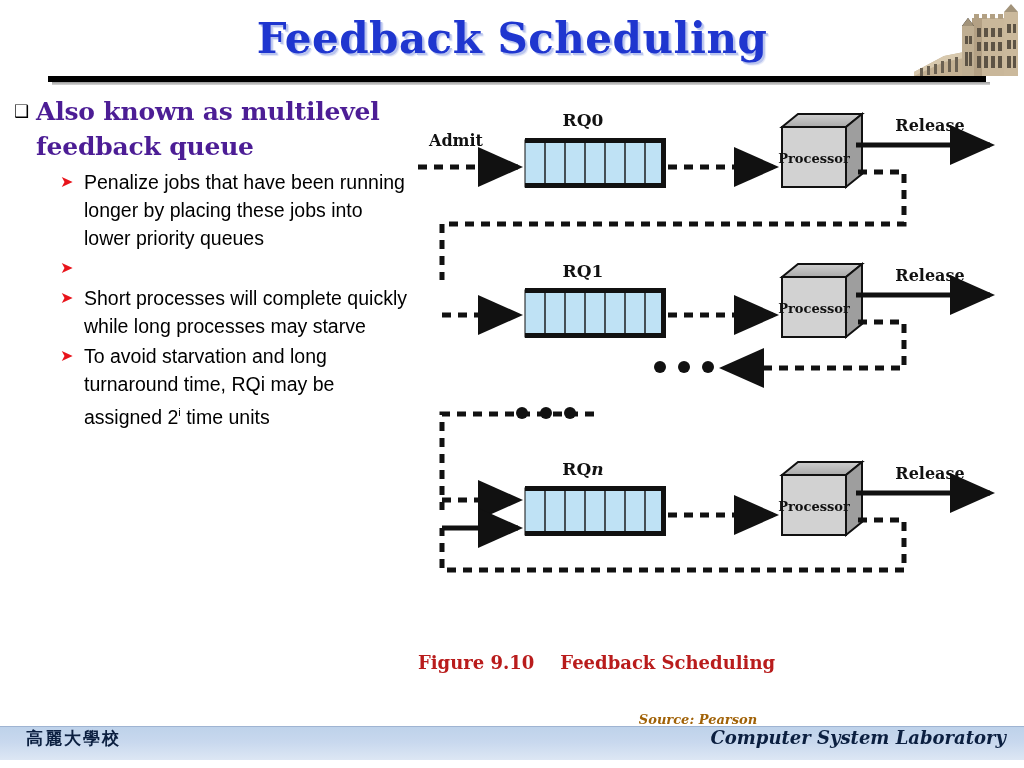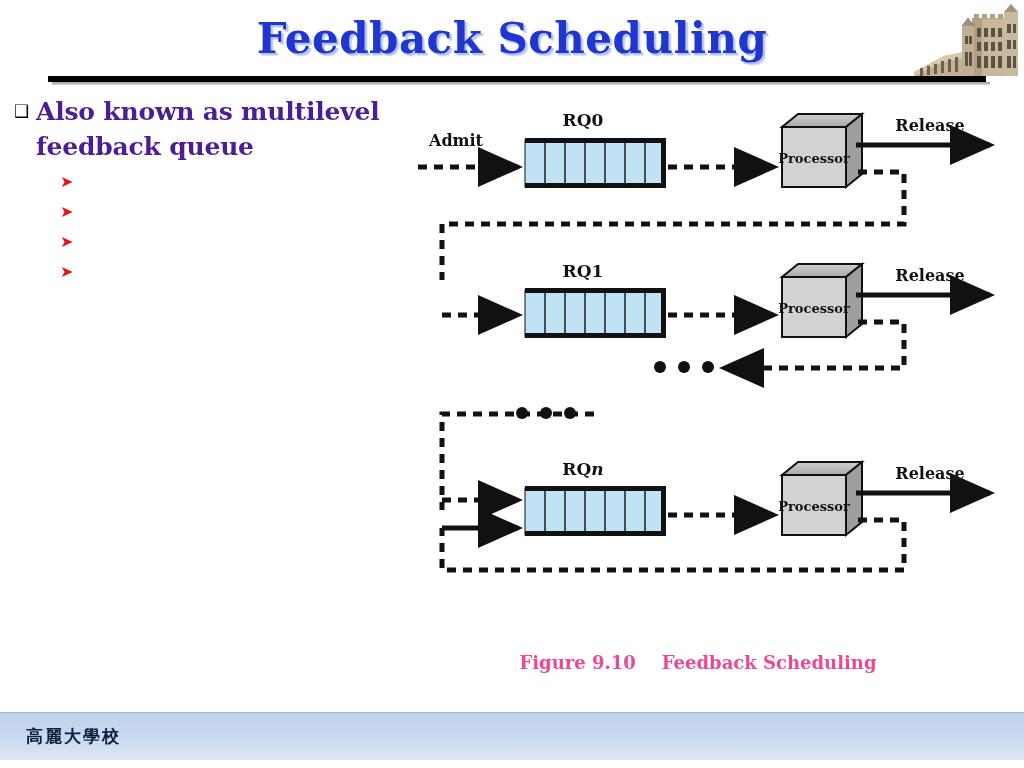--- a/index.html
+++ b/index.html
@@ -121,25 +121,25 @@
     width: 606px;
     height: 530px;
   }
   #diagram svg { display: block; }
 
   #figure-caption {
     position: absolute;
     left: 418px;
     top: 652px;
     width: 560px;
-    text-align: center;
+    text-align: left;
     font-family: "DejaVu Serif", serif;
     font-weight: bold;
     font-size: 18px;
-    color: #ec4899;
+    color: #b91c1c;
   }
   #figure-caption .gap { display: inline-block; width: 26px; }
 
   #figure-source {
     position: absolute;
     left: 418px;
     top: 712px;
     width: 560px;
     text-align: center;
     font-family: "DejaVu Serif", serif;
@@ -148,25 +148,25 @@
     font-size: 13px;
     color: #a16207;
   }
 
   
   #footer {
     position: absolute;
     left: 0;
     bottom: 8px;
     width: 1024px;
-    height: 48px;
+    height: 34px;
     background: linear-gradient(to bottom, #bed2ea 0%, #c8d8ee 45%, #dde7f4 100%);
     border-top: 1px solid #9fb4d2;
     display: flex;
-    align-items: center;
+    align-items: flex-start;
     justify-content: space-between;
     box-sizing: border-box;
     padding: 0 18px 0 26px;
   }
   #footer .left {
     font-family: "DejaVu Serif", serif;
     font-weight: bold;
     font-size: 17px;
     color: #0b1f40;
     letter-spacing: 2px;
@@ -260,32 +260,35 @@
 
   <div class="lvl1">
     <span class="sqbullet">❑</span>
     <span class="text">Also known as multilevel feedback queue</span>
   </div>
 
   <div class="lvl2-group">
 
     <div class="lvl2">
       <span class="arrow">➤</span>
+      <span class="text">Penalize jobs that have been running longer by placing these jobs into lower priority queues</span>
     </div>
 
     <div class="lvl2">
       <span class="arrow">➤</span>
     </div>
 
     <div class="lvl2">
       <span class="arrow">➤</span>
+      <span class="text">Short processes will complete quickly while long processes may starve</span>
     </div>
 
     <div class="lvl2">
       <span class="arrow">➤</span>
+      <span class="text"><span>To avoid starvation and long turnaround time, RQi may be assigned 2</span><sup>i</sup><span> time units</span></span>
     </div>
 
   </div>
 </div>
 
 <div id="diagram">
 <svg width="606" height="530" viewBox="0 0 606 530">
   <defs>
     <marker id="arrHead" markerWidth="9" markerHeight="9" refX="8" refY="4.5" orient="auto">
       <polygon points="0,0.5 9,4.5 0,8.5" fill="#111"></polygon>
@@ -415,14 +418,15 @@
 </div>
 
 <div id="figure-caption">
   <span>Figure 9.10</span><span class="gap"></span><span>Feedback Scheduling</span>
 </div>
 
 <div id="figure-source">Source: Pearson</div>
 
 <div id="footer">
   <span class="left">高麗大學校</span>
+  <span class="right">Computer System Laboratory</span>
 </div>
 <div id="footer-strip"></div>
 
 </body></html>

